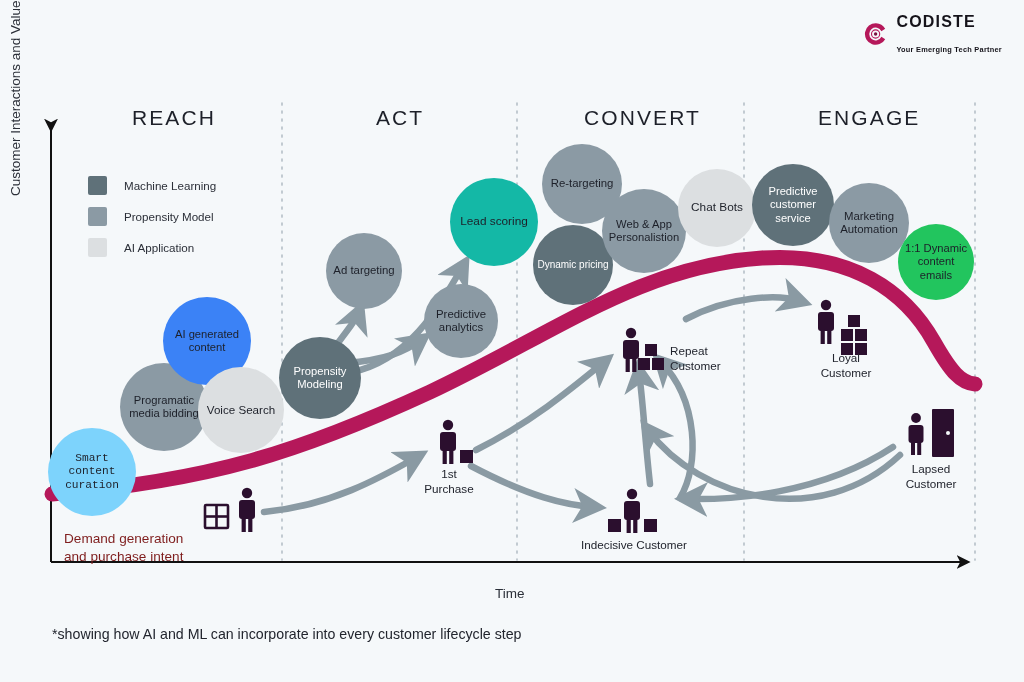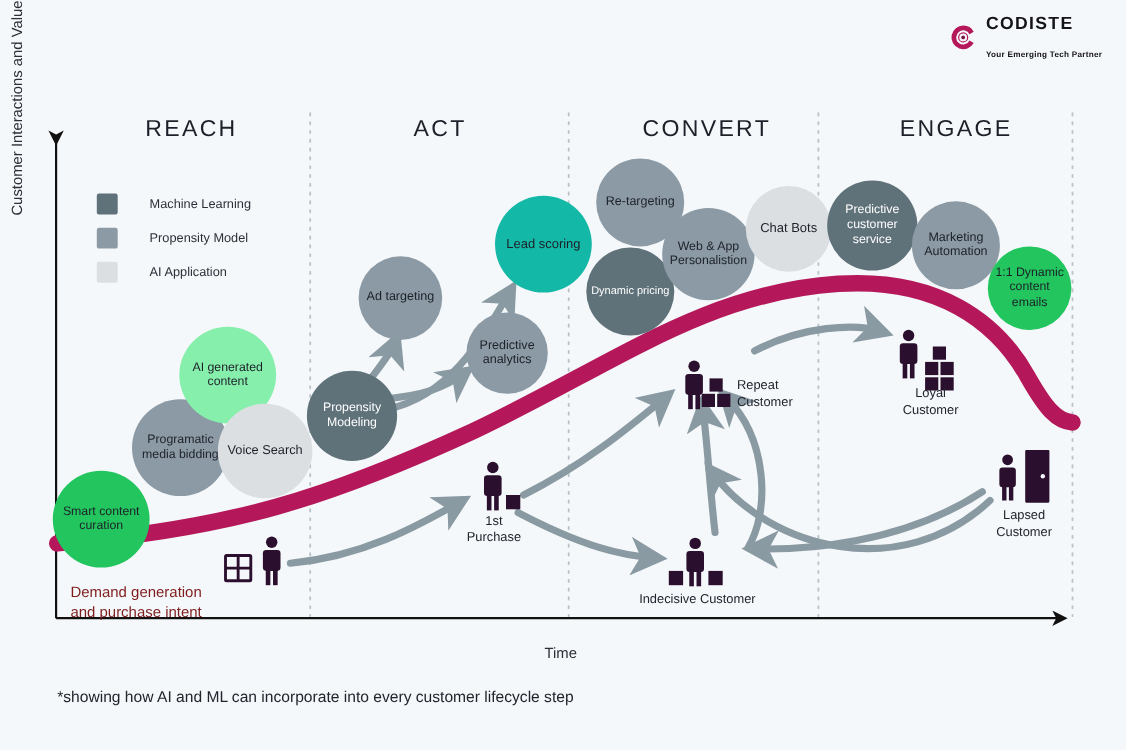--- a/index.html
+++ b/index.html
@@ -25,21 +25,21 @@
     font-size:13.5px;color:#2b2f38;white-space:nowrap;
     width:240px;text-align:left;
   }
   .xlabel{position:absolute;left:495px;top:586px;font-size:13.5px;color:#2b2f38;}
 
   
   .stage-hd{position:absolute;top:106px;font-size:21px;letter-spacing:2.1px;color:#1d2029;}
 
   
   .legend{position:absolute;left:88px;top:176px;}
-  .leg-row{display:flex;align-items:center;gap:29px;margin-bottom:12px;}
+  .leg-row{display:flex;align-items:center;gap:17px;margin-bottom:12px;}
   .leg-sw{width:19px;height:19px;border-radius:2px;flex:none;}
   .leg-lb{font-size:11.6px;color:#2b2f38;}
 
   
   .bub{
     position:absolute;border-radius:50%;
     display:flex;align-items:center;justify-content:center;
     text-align:center;line-height:1.17;
     box-sizing:border-box;padding:4px;
   }
@@ -198,27 +198,27 @@
       <div class="leg-sw" style="background:#8b9aa4"></div>
       <div class="leg-lb">Propensity Model</div>
     </div>
     <div class="leg-row">
       <div class="leg-sw" style="background:#dcdfe1"></div>
       <div class="leg-lb">AI Application</div>
     </div>
   </div>
 
   <div id="bubble-layer">
-      <div class="bub" style="left: 48px; top: 428px; width: 88px; height: 88px; background: #22c55e; color: rgb(29, 32, 41); font-size: 11.2px;">
+      <div class="bub" style="left: 48px; top: 428px; width: 88px; height: 88px; background: #7dd3fc; color: rgb(29, 32, 41); font-size: 11.2px; font-family: Liberation Mono, monospace;">
         <span>Smart content curation</span>
       </div>
       <div class="bub" style="left: 120px; top: 363px; width: 88px; height: 88px; background: rgb(139, 154, 164); color: rgb(29, 32, 41); font-size: 11.2px;">
         <span>Programatic media bidding</span>
       </div>
-      <div class="bub" style="left: 163px; top: 297px; width: 88px; height: 88px; background: #86efac; color: rgb(29, 32, 41); font-size: 11.2px;">
+      <div class="bub" style="left: 163px; top: 297px; width: 88px; height: 88px; background: #3b82f6; color: rgb(29, 32, 41); font-size: 11.2px;">
         <span>AI generated content</span>
       </div>
       <div class="bub" style="left: 198px; top: 367px; width: 86px; height: 86px; background: rgb(220, 223, 225); color: rgb(29, 32, 41); font-size: 11.6px;">
         <span>Voice Search</span>
       </div>
       <div class="bub" style="left: 279px; top: 337px; width: 82px; height: 82px; background: rgb(95, 113, 121); color: rgb(255, 255, 255); font-size: 11.2px;">
         <span>Propensity Modeling</span>
       </div>
       <div class="bub" style="left: 326px; top: 233px; width: 76px; height: 76px; background: rgb(139, 154, 164); color: rgb(29, 32, 41); font-size: 11.4px;">
         <span>Ad targeting</span>

